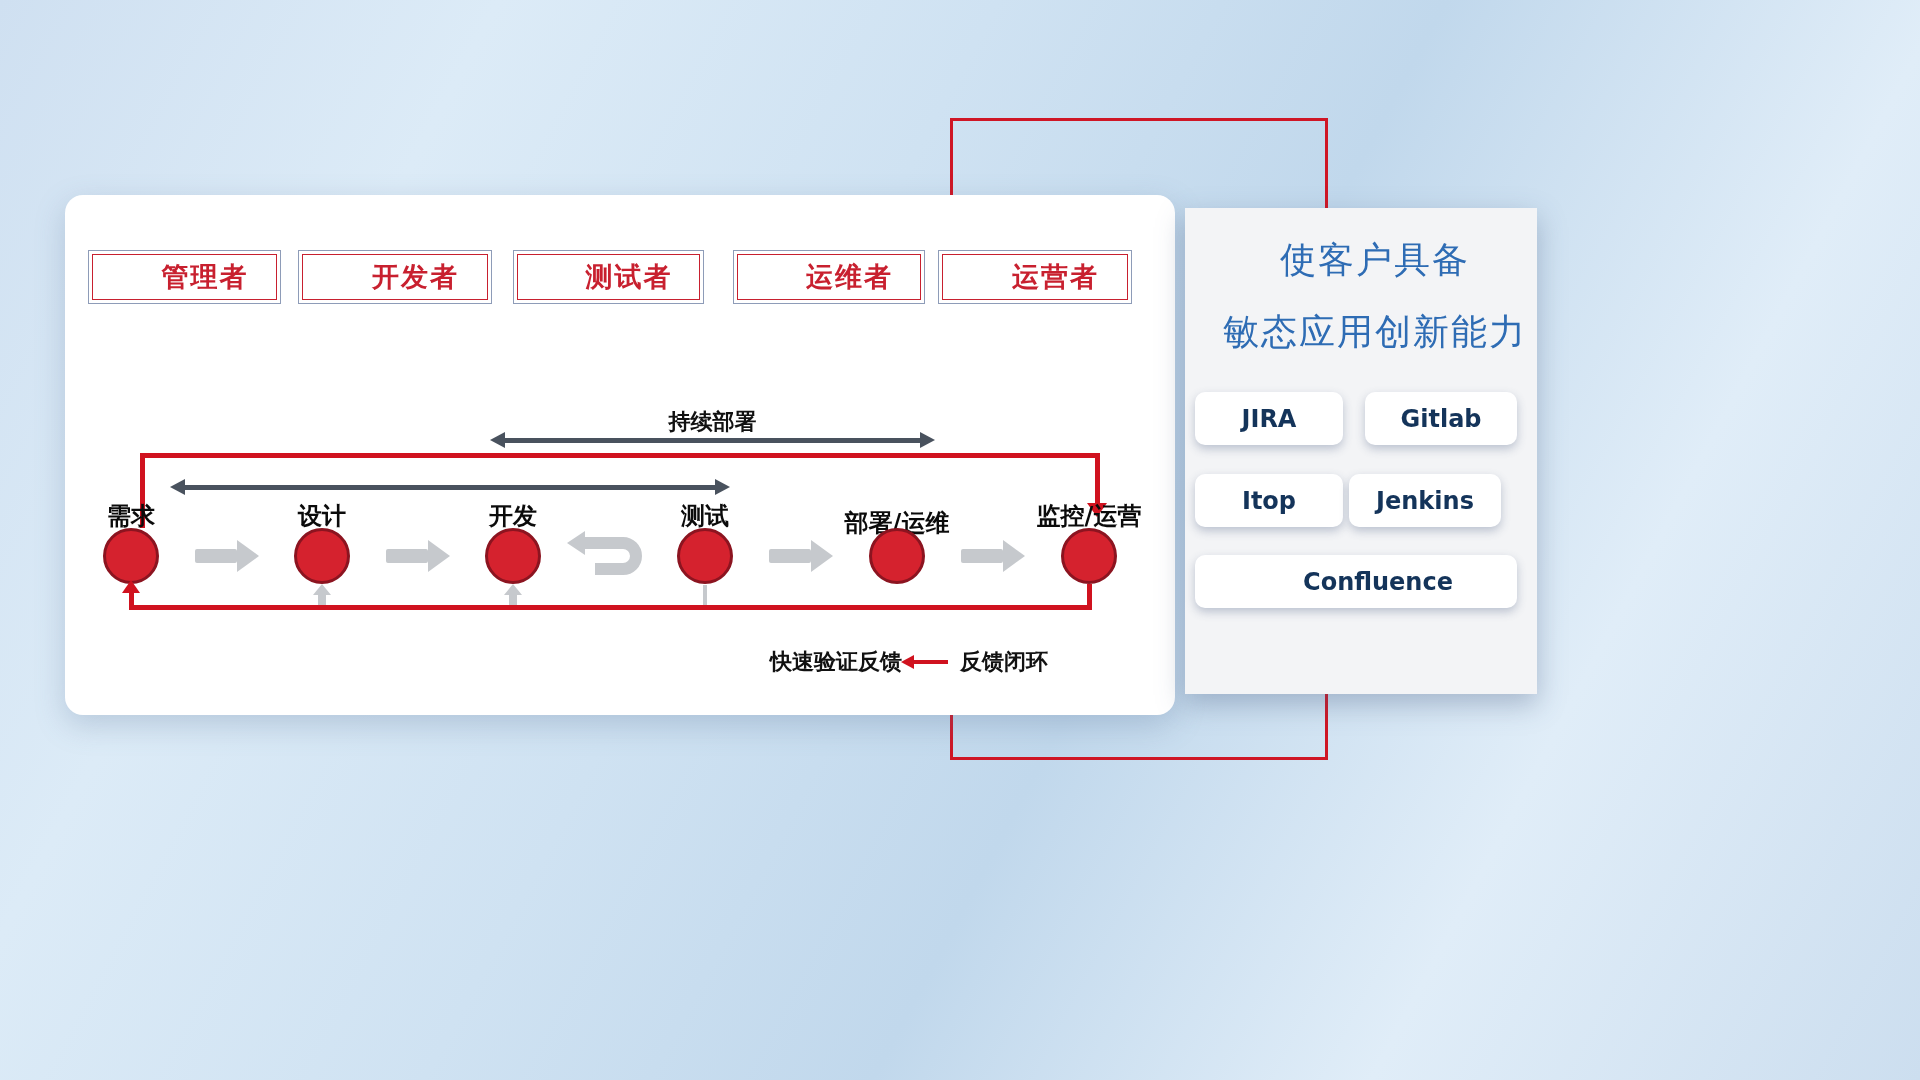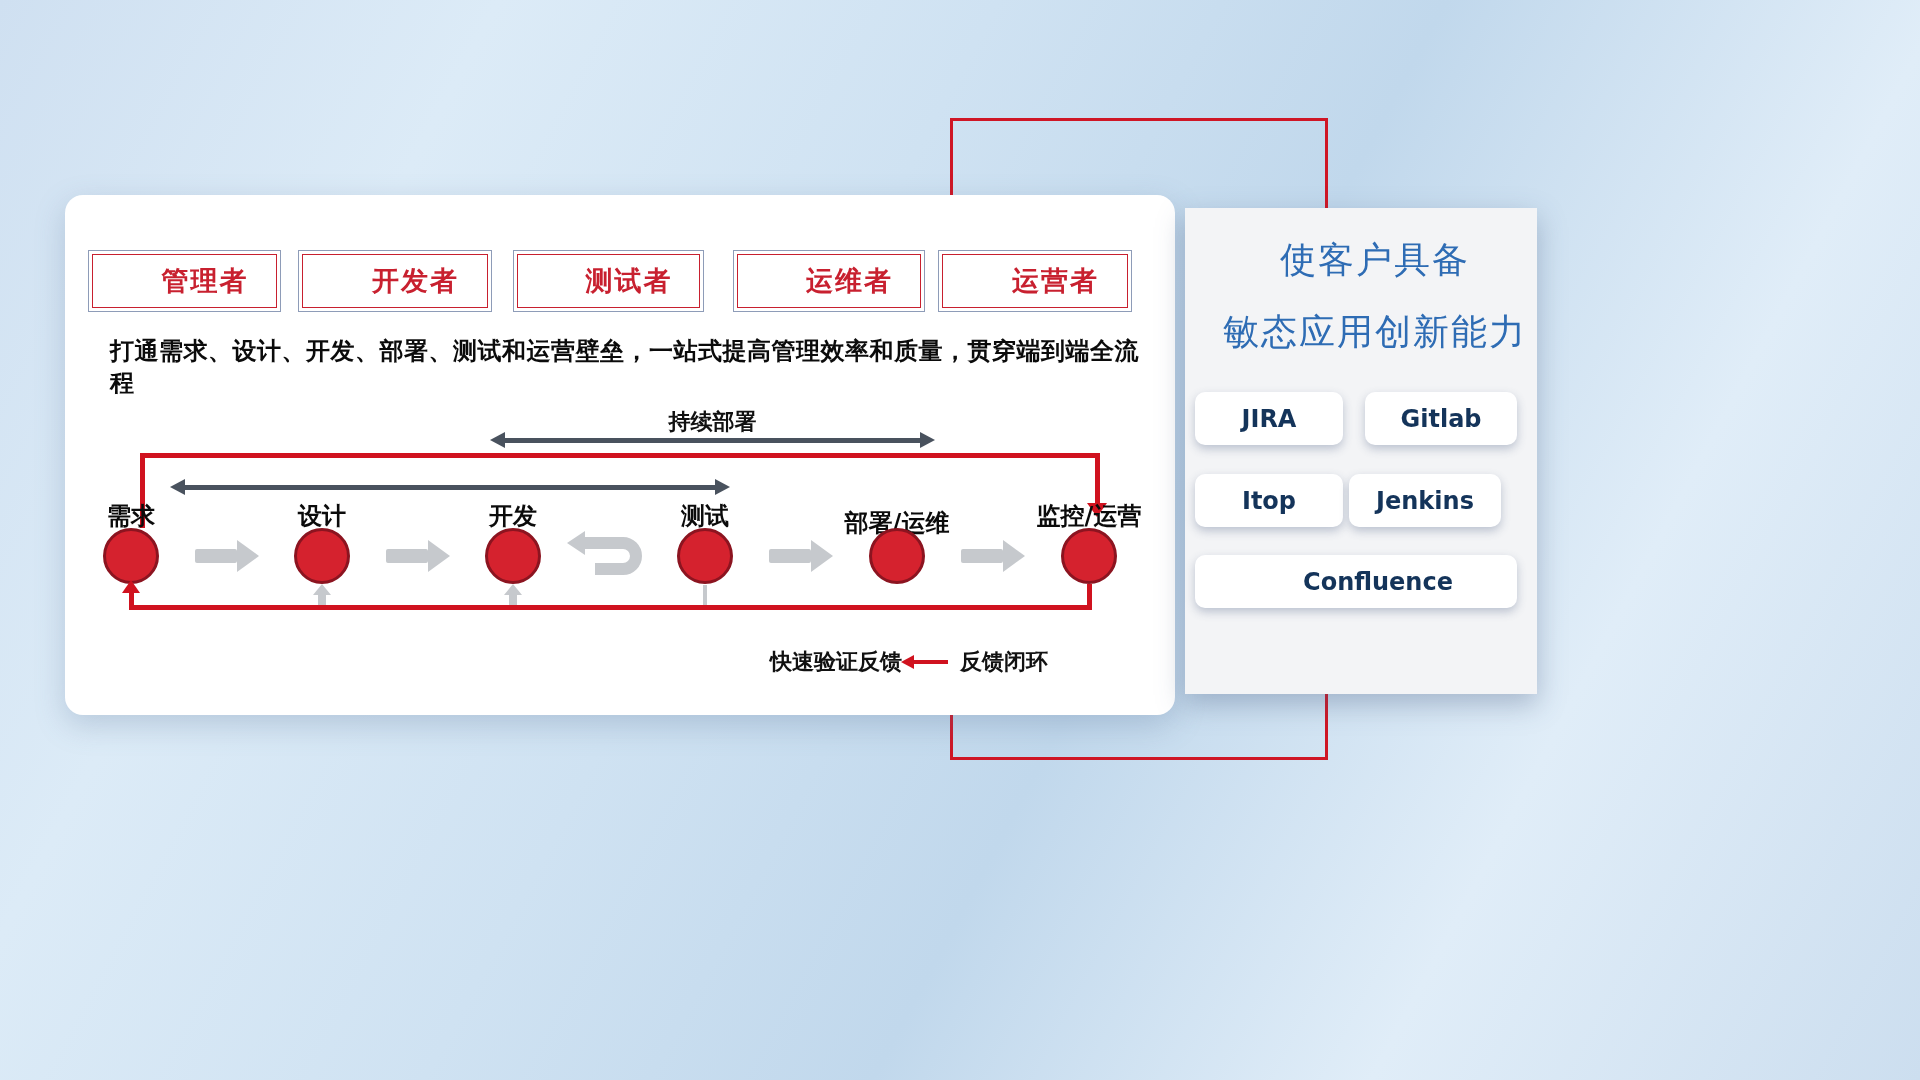--- a/index.html
+++ b/index.html
@@ -12,21 +12,21 @@
 
   
   .red-frame { position:absolute; left:950px; top:118px; width:378px; height:642px;
     border:3px solid #cf1625; z-index:1; }
 
   
   .card { position:absolute; left:65px; top:195px; width:1110px; height:520px;
     background:#ffffff; border-radius:18px; box-shadow:0 10px 30px rgba(90,115,150,0.28); z-index:2; }
 
   
-  .role-box { position:absolute; top:55px; height:62px; background:#fff;
+  .role-box { position:absolute; top:55px; height:54px; background:#fff;
     border:1px solid #8e9cb8; display:flex; align-items:center; justify-content:center;padding-left:41px; }
   .role-box::before { content:""; position:absolute; inset:3px; border:1.5px solid #c8202f; pointer-events:none; }
   .role-label { color:#c8202f; font-weight:bold; font-size:27px; letter-spacing:2px; position:relative; }
 
   .subtitle { position:absolute; left:45px; top:140px; width:1040px;
     font-size:24px; font-weight:bold; color:#0b0b0b; letter-spacing:0.5px; }
 
   .legend { position:absolute; display:flex; align-items:center; gap:12px;
     font-size:22px; font-weight:bold; color:#111; }
 
@@ -95,21 +95,20 @@
     <div class="role-box" style="left:448px;width:191px;">
       <span class="role-label">测试者</span>
     </div>
     <div class="role-box" style="left:668px;width:192px;">
       <span class="role-label">运维者</span>
     </div>
     <div class="role-box" style="left:873px;width:194px;">
       <span class="role-label">运营者</span>
     </div>
 
-    <div class="subtitle">打通需求、设计、开发、部署、测试和运营壁垒，一站式提高管理效率和质量，贯穿端到端全流程</div>
 
 
     <div class="range-label" style="left:425px;top:212px;width:445px;">持续部署</div>
     <div class="darrow" style="left:440px;top:243px;width:415px;"></div>
 
     <div class="redline" style="left:75px;top:258px;width:960px;height:5px;"></div>
     <div class="redline" style="left:75px;top:258px;width:5px;height:75px;"></div>
     <div class="redline" style="left:1030px;top:258px;width:5px;height:50px;"></div>
     <div class="tri-down" style="left:1022px;top:308px;"></div>
 

